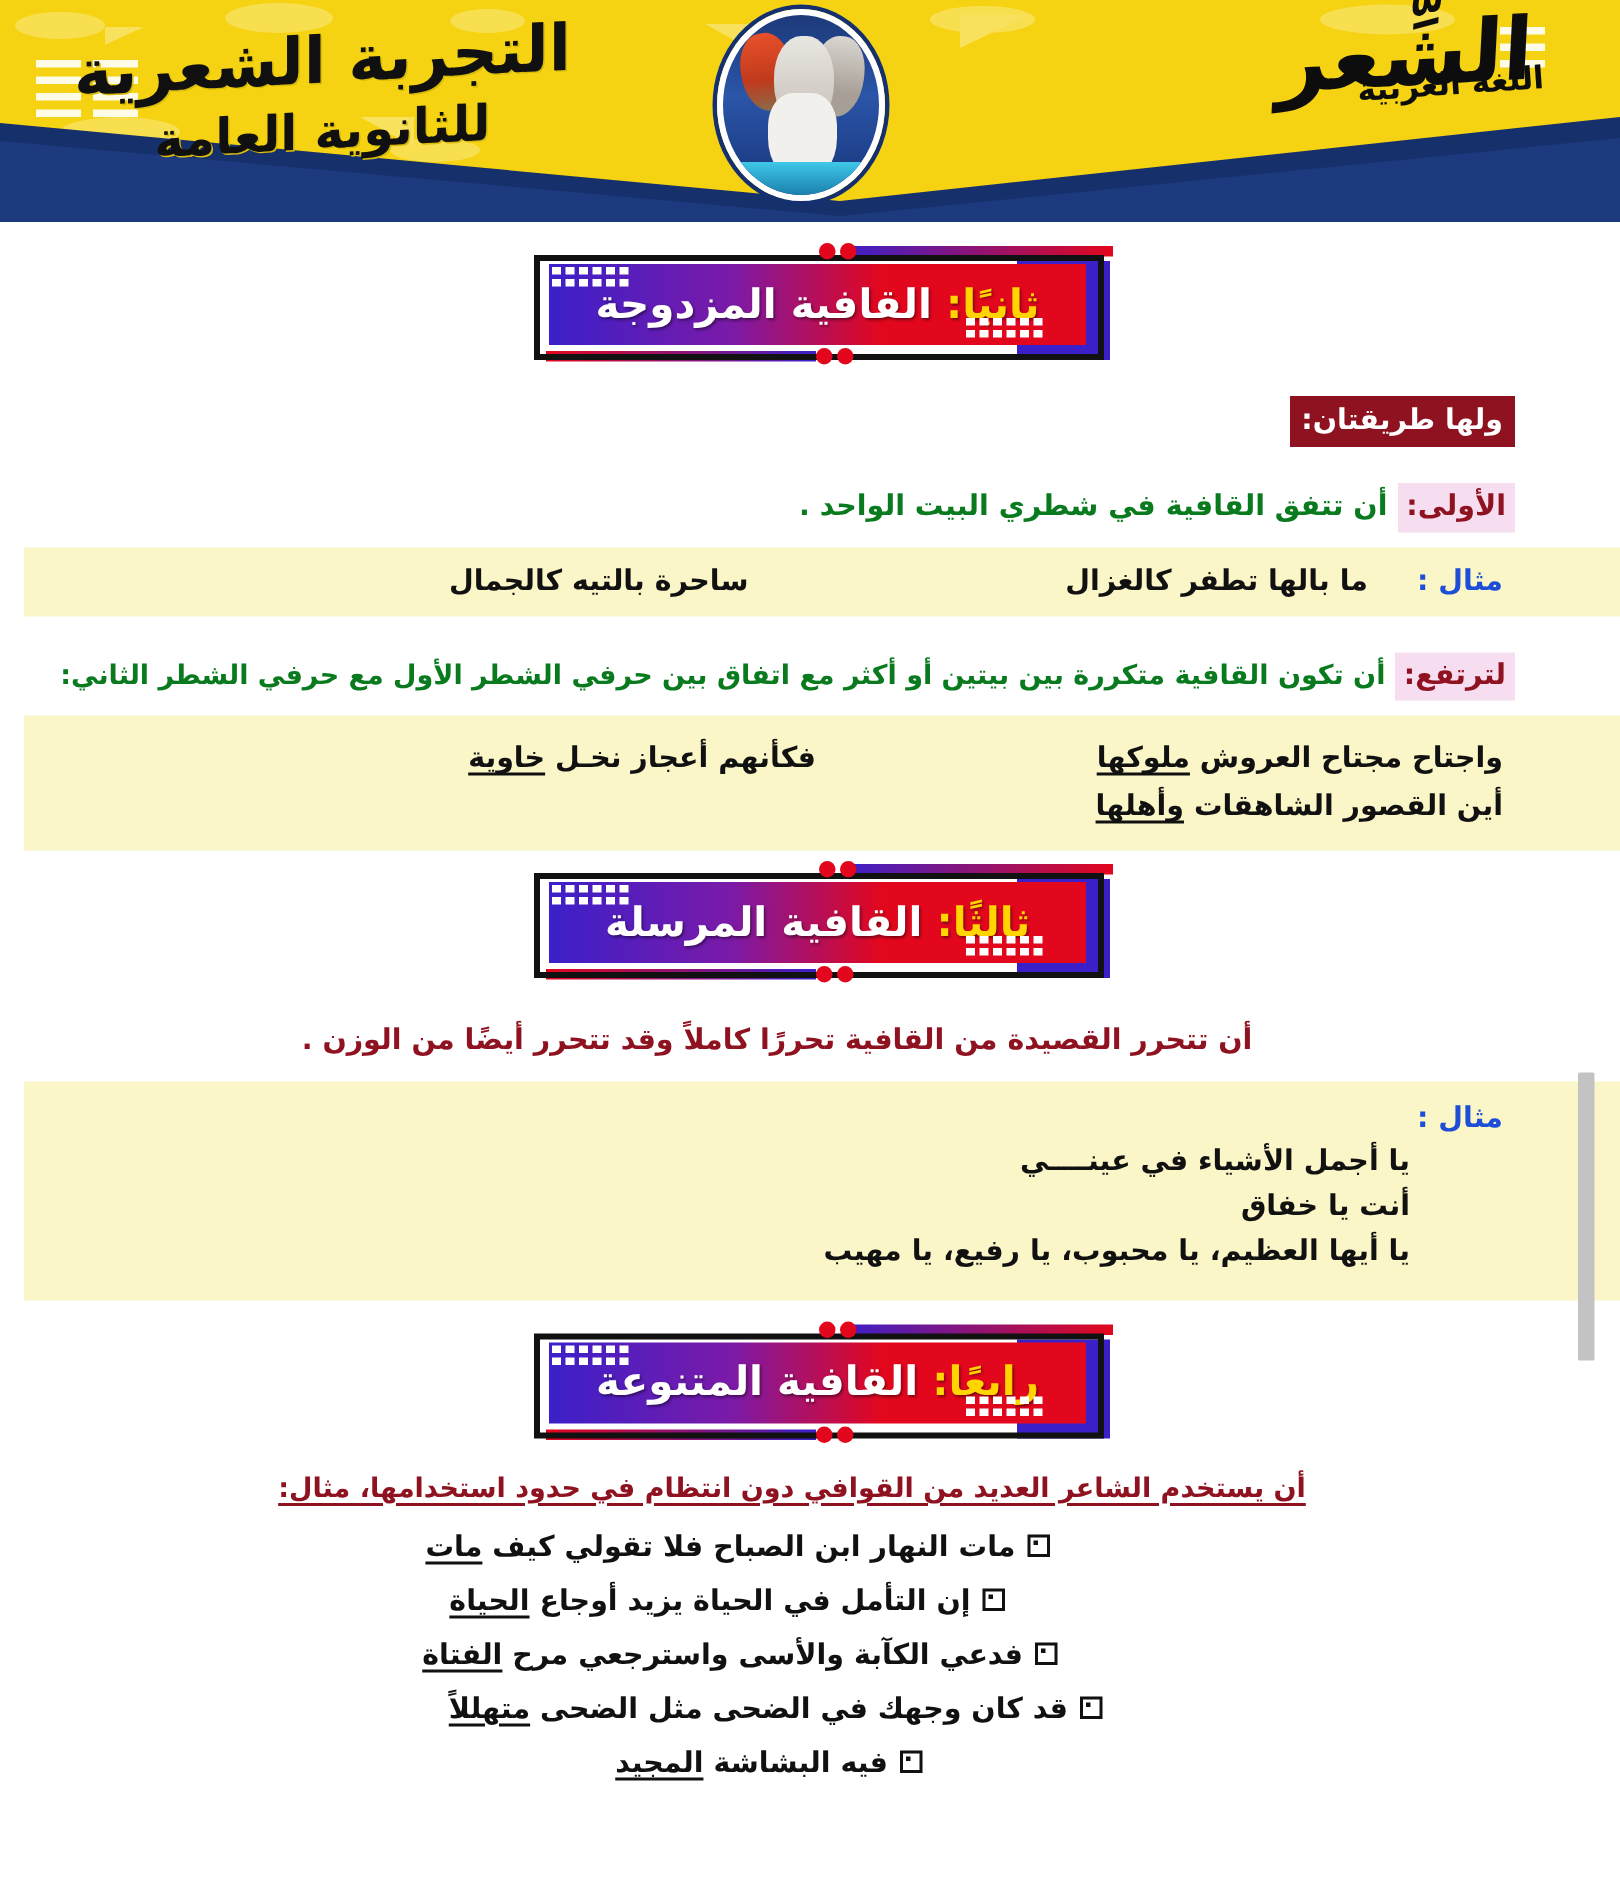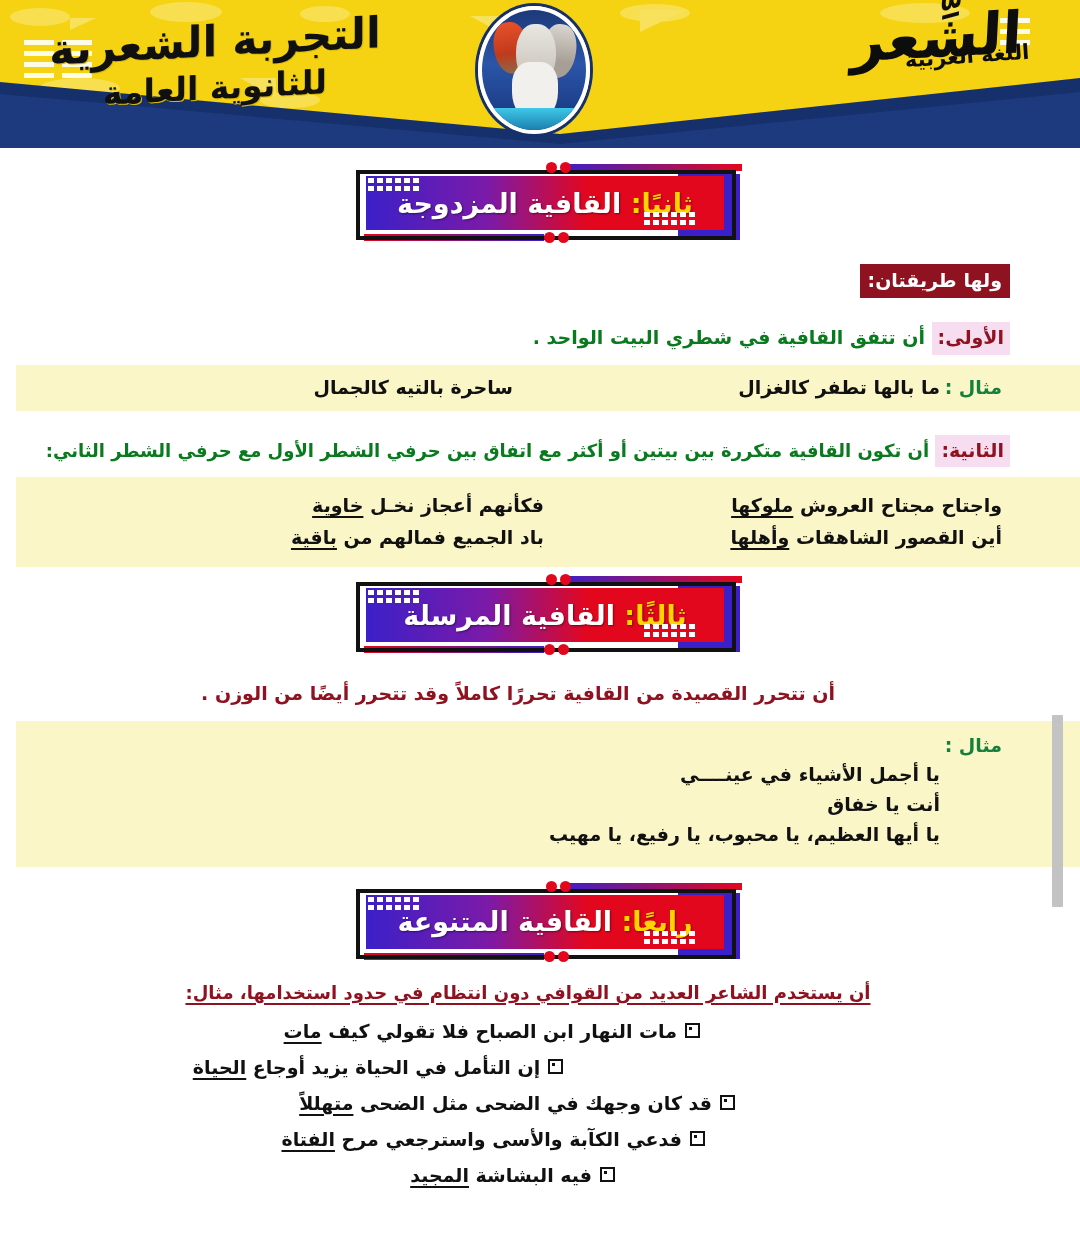--- a/index.html
+++ b/index.html
@@ -213,24 +213,24 @@
     margin:6px 0 0;
   }
   .ex-row{
     display:flex;
     direction:rtl;
     align-items:center;
     padding:3px 78px 3px 70px;
     font-size:19px;font-weight:bold;color:#111111;
   }
   .ex-label{
-    color:#15803d;
+    color:#1d4ed8;
     width:62px;flex:0 0 62px;
     text-align:right;
-    font-size:19px;font-weight:bold;
+    font-size:19px;font-weight:bold;margin-left:28px;
   }
   .ex-half{flex:1;text-align:right;white-space:nowrap;}
   .ex-center{flex:1;text-align:center;white-space:nowrap;}
   .u{ text-decoration:underline; text-underline-offset:4px; text-decoration-thickness:2px;}
 
   .free-line{
     text-align:right;
     font-size:19px;font-weight:bold;color:#111111;
     padding:4px 0;
     direction:rtl;
@@ -257,21 +257,21 @@
     border:2px solid #111111;
     background:#ffffff;
     position:relative;
   }
   .bullet .mark::after{
     content:"";position:absolute;left:2px;top:2px;width:3px;height:3px;background:#111111;
   }
   .bullet .txt{white-space:nowrap;}
 
   .b-r1{padding-right:300px;}
-  .b-r2{padding-right:330px;justify-content:center;}
+  .b-r2{padding-right:330px;}
   .b-r3{padding-right:295px;}
   .b-r4{padding-right:265px;}
   .b-r5{padding-right:385px;}
 
   
   .scrollbar{
     position:absolute;
     right:17px;top:715px;
     width:11px;height:192px;
     background:#c3c3c3;
@@ -400,33 +400,32 @@
   <div class="yellowbox" style="margin-top:10px;">
     <div class="ex-row">
       <div class="ex-label">مثال :</div>
       <div class="ex-half">ما بالها تطفر كالغزال</div>
       <div class="ex-half">ساحرة بالتيه كالجمال</div>
     </div>
   </div>
 
   <div class="pad">
     <div class="line" style="padding-top:12px;font-size:18px;">
-      <span class="tag-pink">الثانية:</span>
+      <span class="tag-pink">لترتفع:</span>
       <span class="green">أن تكون القافية متكررة بين بيتين أو أكثر مع اتفاق بين حرفي الشطر الأول مع حرفي الشطر الثاني:</span>
     </div>
   </div>
 
   <div class="yellowbox" style="margin-top:10px;padding:12px 0 14px;">
     <div class="ex-row" style="padding:5px 78px 5px 70px;">
       <div class="ex-half"><span>واجتاح مجتاح العروش </span><span class="u">ملوكها</span></div>
       <div class="ex-half"><span>فكأنهم أعجاز نخـل </span><span class="u">خاوية</span></div>
     </div>
     <div class="ex-row" style="padding:5px 78px 5px 70px;">
       <div class="ex-half"><span>أين القصور الشاهقات </span><span class="u">وأهلها</span></div>
-      <div class="ex-half"><span>باد الجميع فمالهم من </span><span class="u">باقية</span></div>
     </div>
   </div>
 
   <div class="banner-row" style="height:100px;">
     <div class="banner" style="top:15px;">
       <div class="line-top"></div>
       <div class="circ c3"></div>
       <div class="circ c4"></div>
       <div class="blueblock"></div>
       <div class="bar">
@@ -532,28 +531,28 @@
 
   <div class="bullets">
     <div class="bullet b-r1">
       <span class="mark"></span>
       <span class="txt"><span>مات النهار ابن الصباح فلا تقولي كيف </span><span class="u">مات</span></span>
     </div>
     <div class="bullet b-r2">
       <span class="mark"></span>
       <span class="txt"><span>إن التأمل في الحياة يزيد أوجاع </span><span class="u">الحياة</span></span>
     </div>
+    <div class="bullet b-r3">
+      <span class="mark"></span>
+      <span class="txt"><span>فدعي الكآبة والأسى واسترجعي مرح </span><span class="u">الفتاة</span></span>
+    </div>
     <div class="bullet b-r4">
       <span class="mark"></span>
       <span class="txt"><span>قد كان وجهك في الضحى مثل الضحى </span><span class="u">متهللاً</span></span>
     </div>
-    <div class="bullet b-r3">
-      <span class="mark"></span>
-      <span class="txt"><span>فدعي الكآبة والأسى واسترجعي مرح </span><span class="u">الفتاة</span></span>
-    </div>
     <div class="bullet b-r5">
       <span class="mark"></span>
       <span class="txt"><span>فيه البشاشة </span><span class="u">المجيد</span></span>
     </div>
   </div>
 
 </div>
 
 <div class="scrollbar"></div>
 

